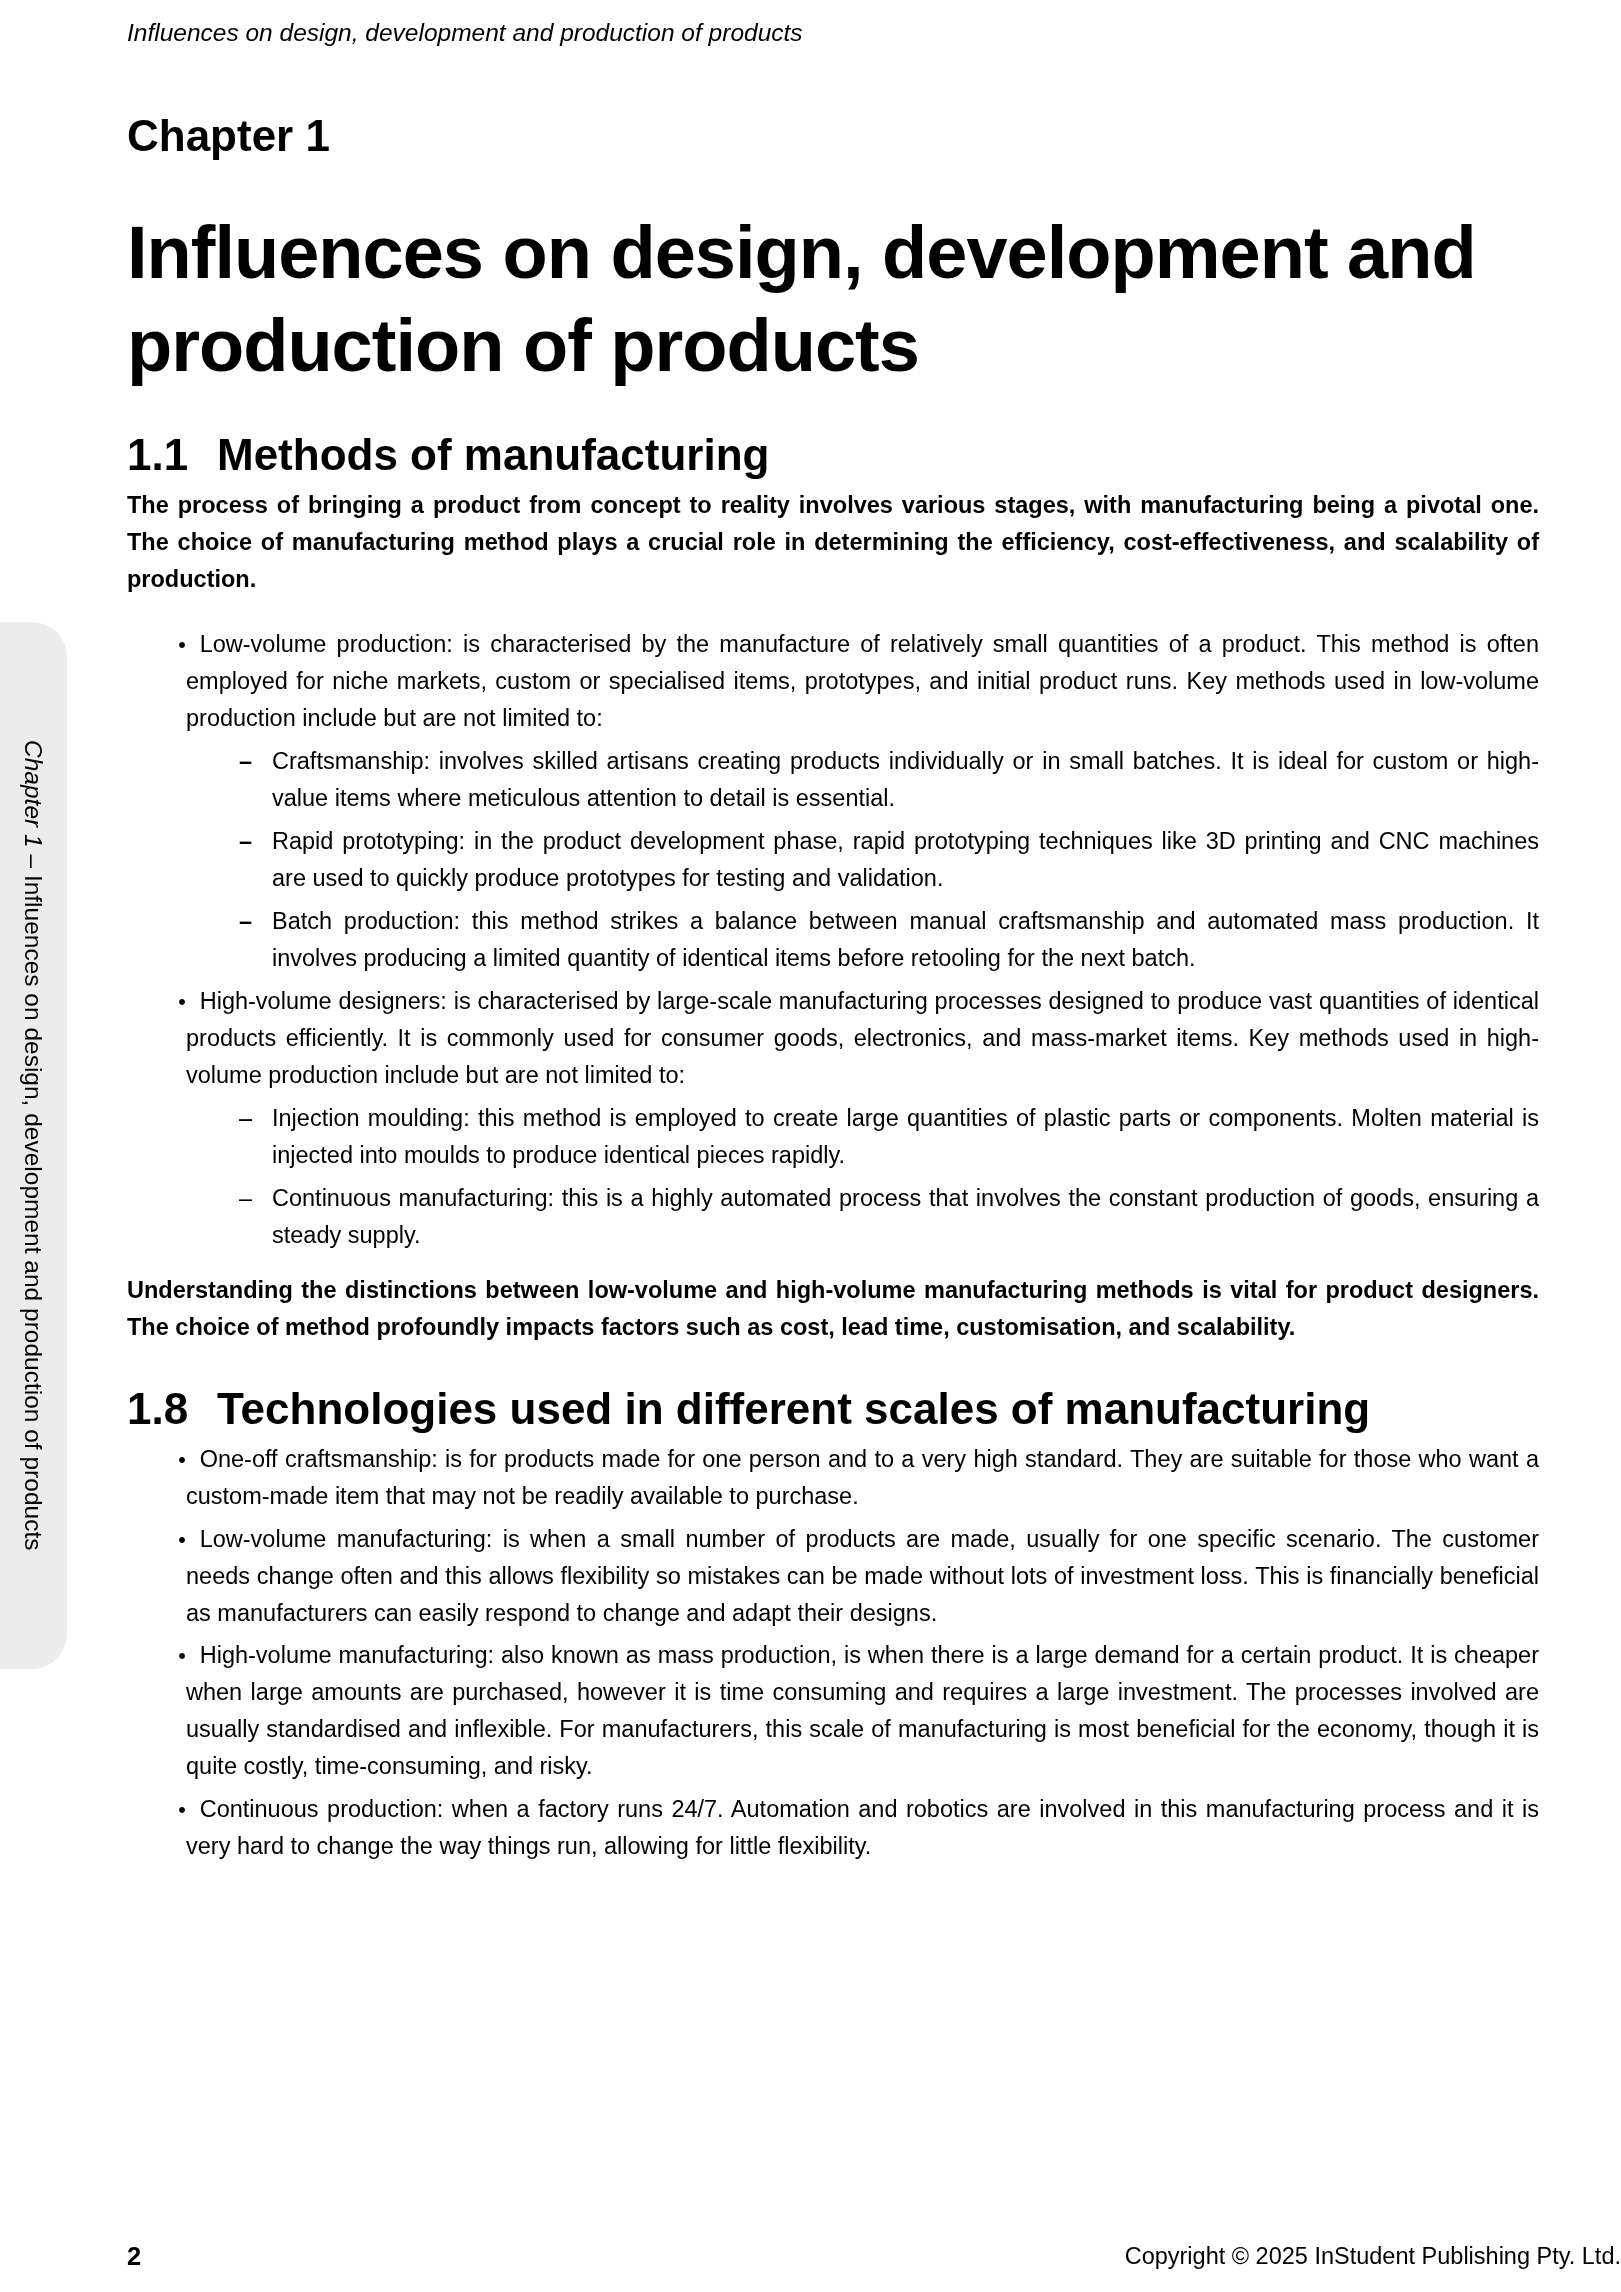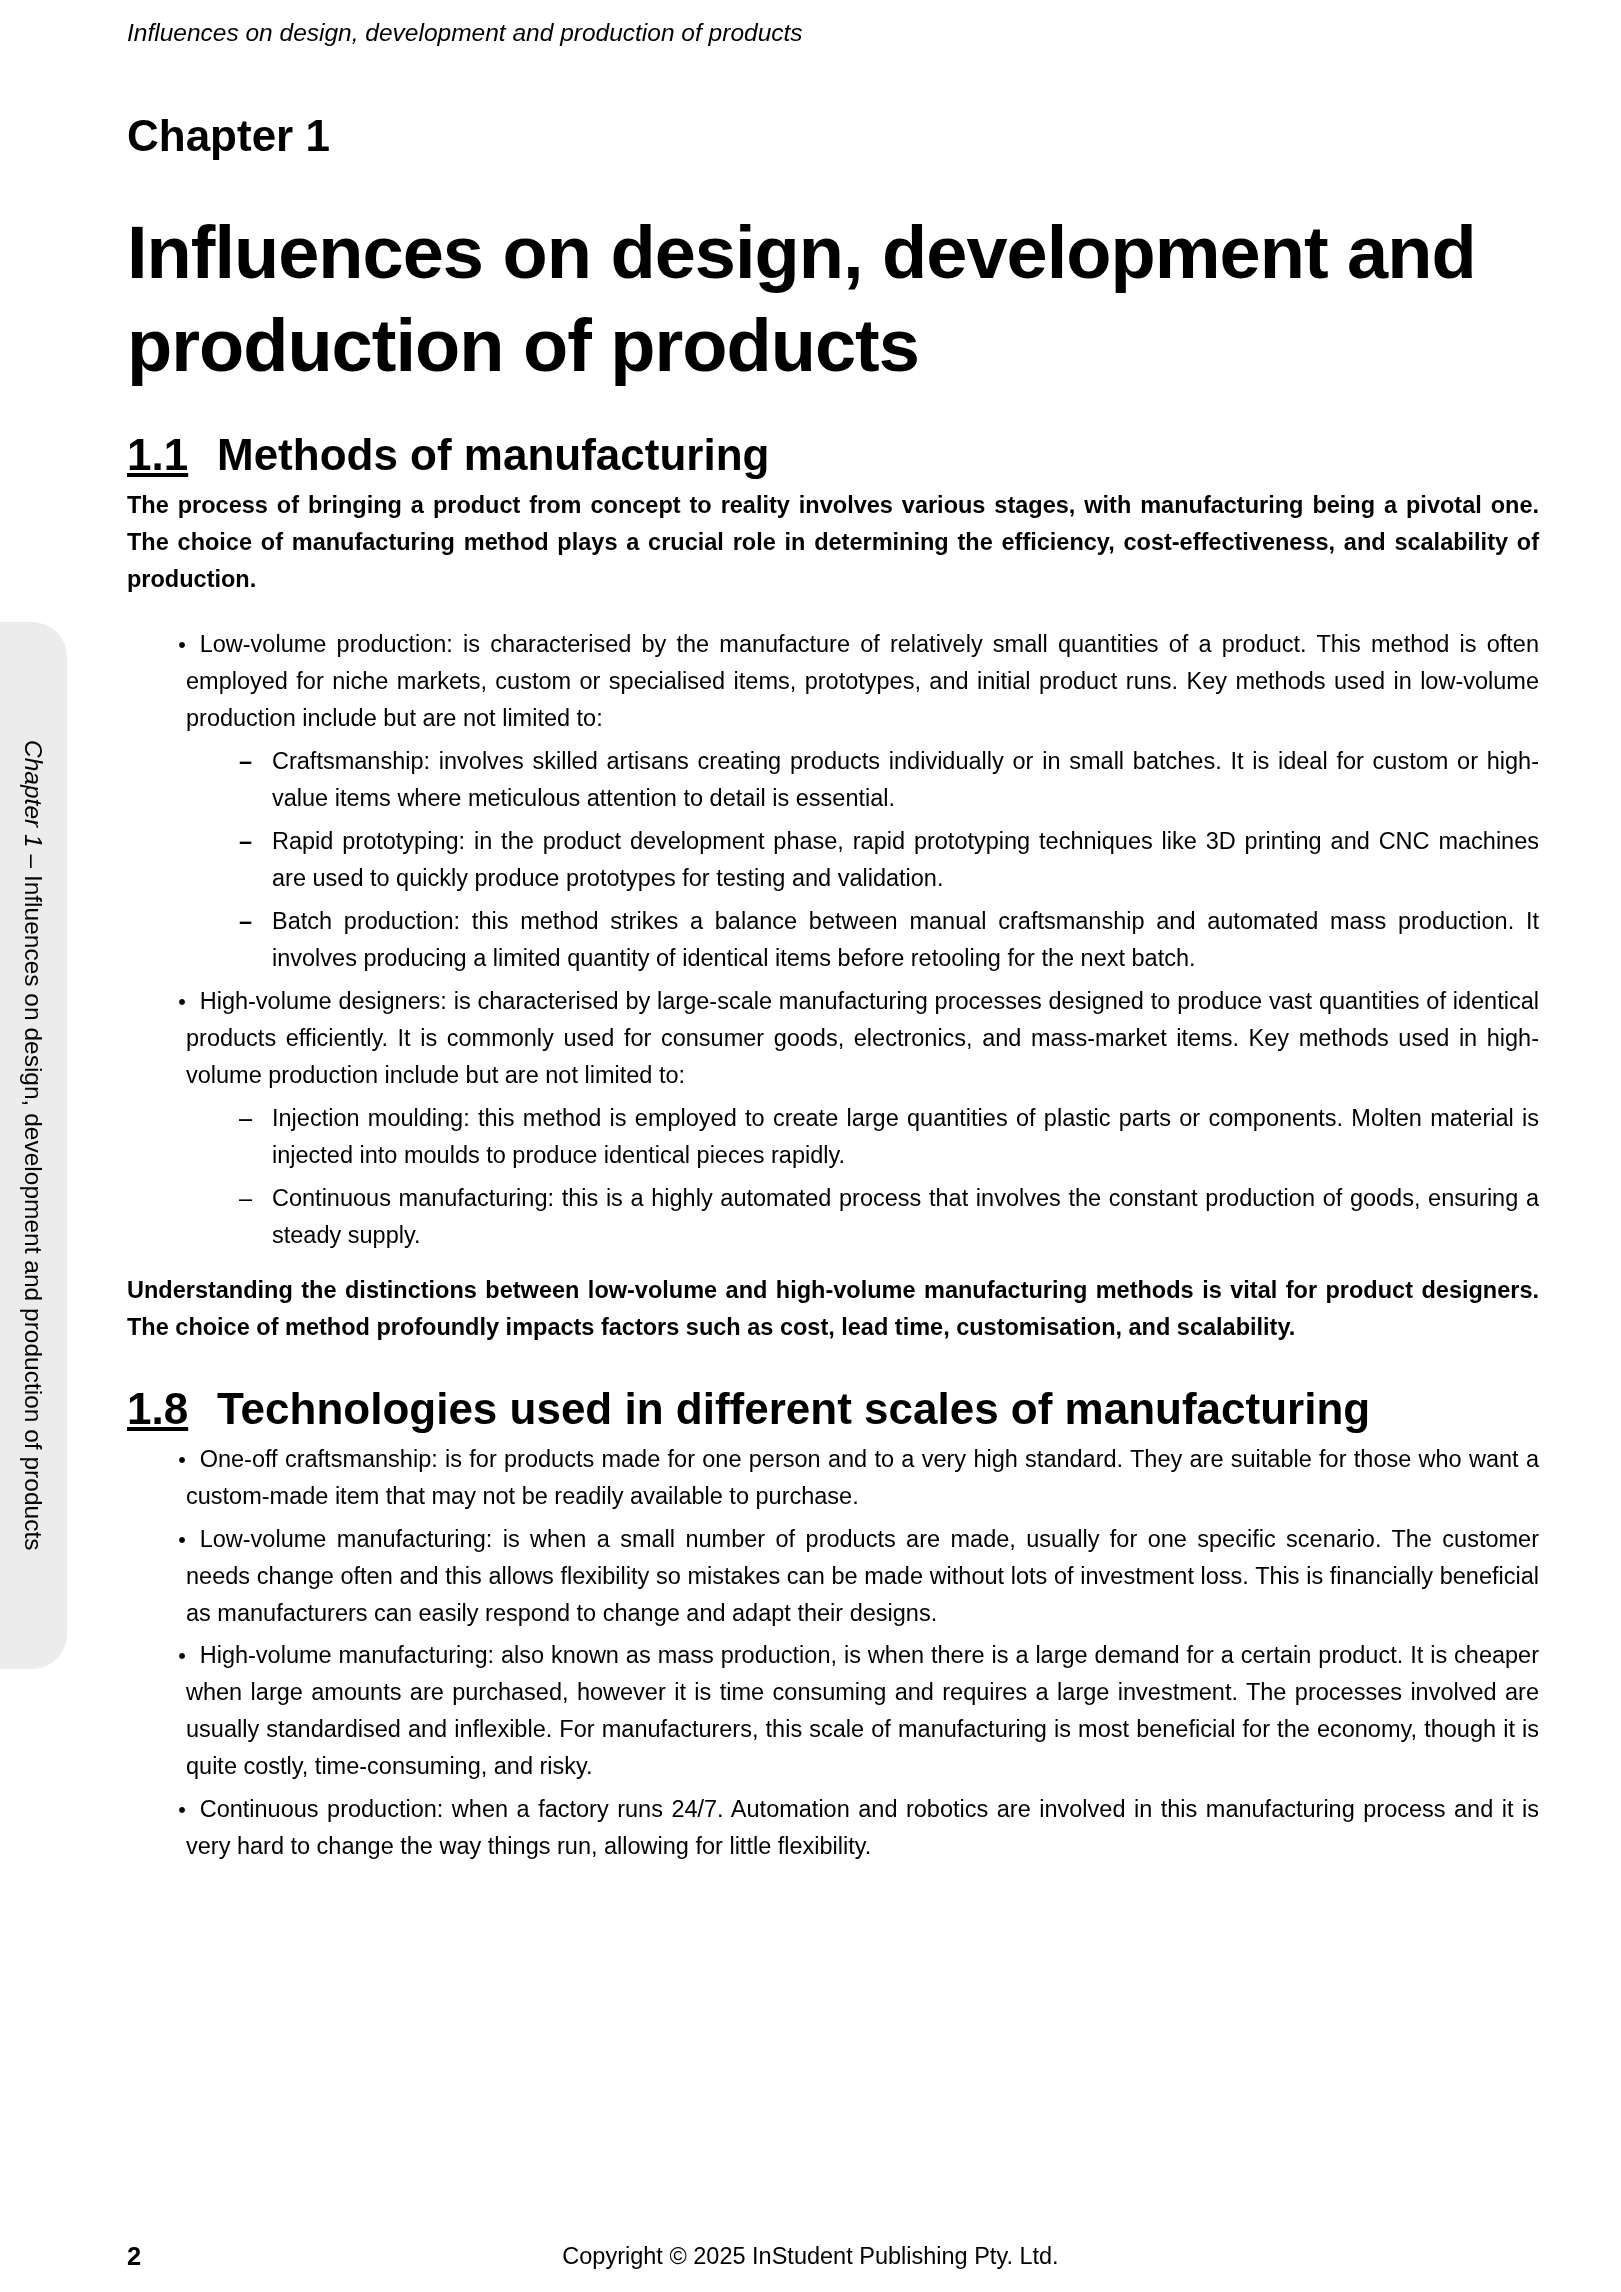--- a/index.html
+++ b/index.html
@@ -37,21 +37,21 @@
     line-height: 93px;
     letter-spacing: -1px;
     margin: 47px 0 0 0;
   }
   .sec {
     font-size: 44px;
     font-weight: bold;
     line-height: 51px;
     margin: 37px 0 0 0;
   }
-  .sec-num { display: inline-block; min-width: 90px; text-decoration: underline; }
+  .sec-num { display: inline-block; min-width: 90px; }
   .sec.s12 { margin-top: 37px; }
   .body-par {
     font-size: 23.5px;
     line-height: 37px;
     text-align: justify;
     margin: 0;
     font-weight: bold;
   }
   .intro { margin-top: 7.8px; }
   .outro { margin-top: 18px; }
@@ -105,21 +105,21 @@
     font-size: 23.5px;
     line-height: 37px;
   }
   .page-num {
     position: absolute;
     left: 127px;
     top: 0;
     font-weight: bold;
     font-size: 25.5px;
   }
-  .copyright { display: block; text-align: center; }
+  .copyright { display: block; text-align: right; }
 </style>
 </head>
 <body>
 
 <div class="page">
 
   <div class="sidebar-tab">
     <span class="tab-text"><span class="tab-chapter">Chapter 1</span><span> </span><span>–</span><span>  </span><span>Influences on design, development and production of products</span></span>
   </div>
 

